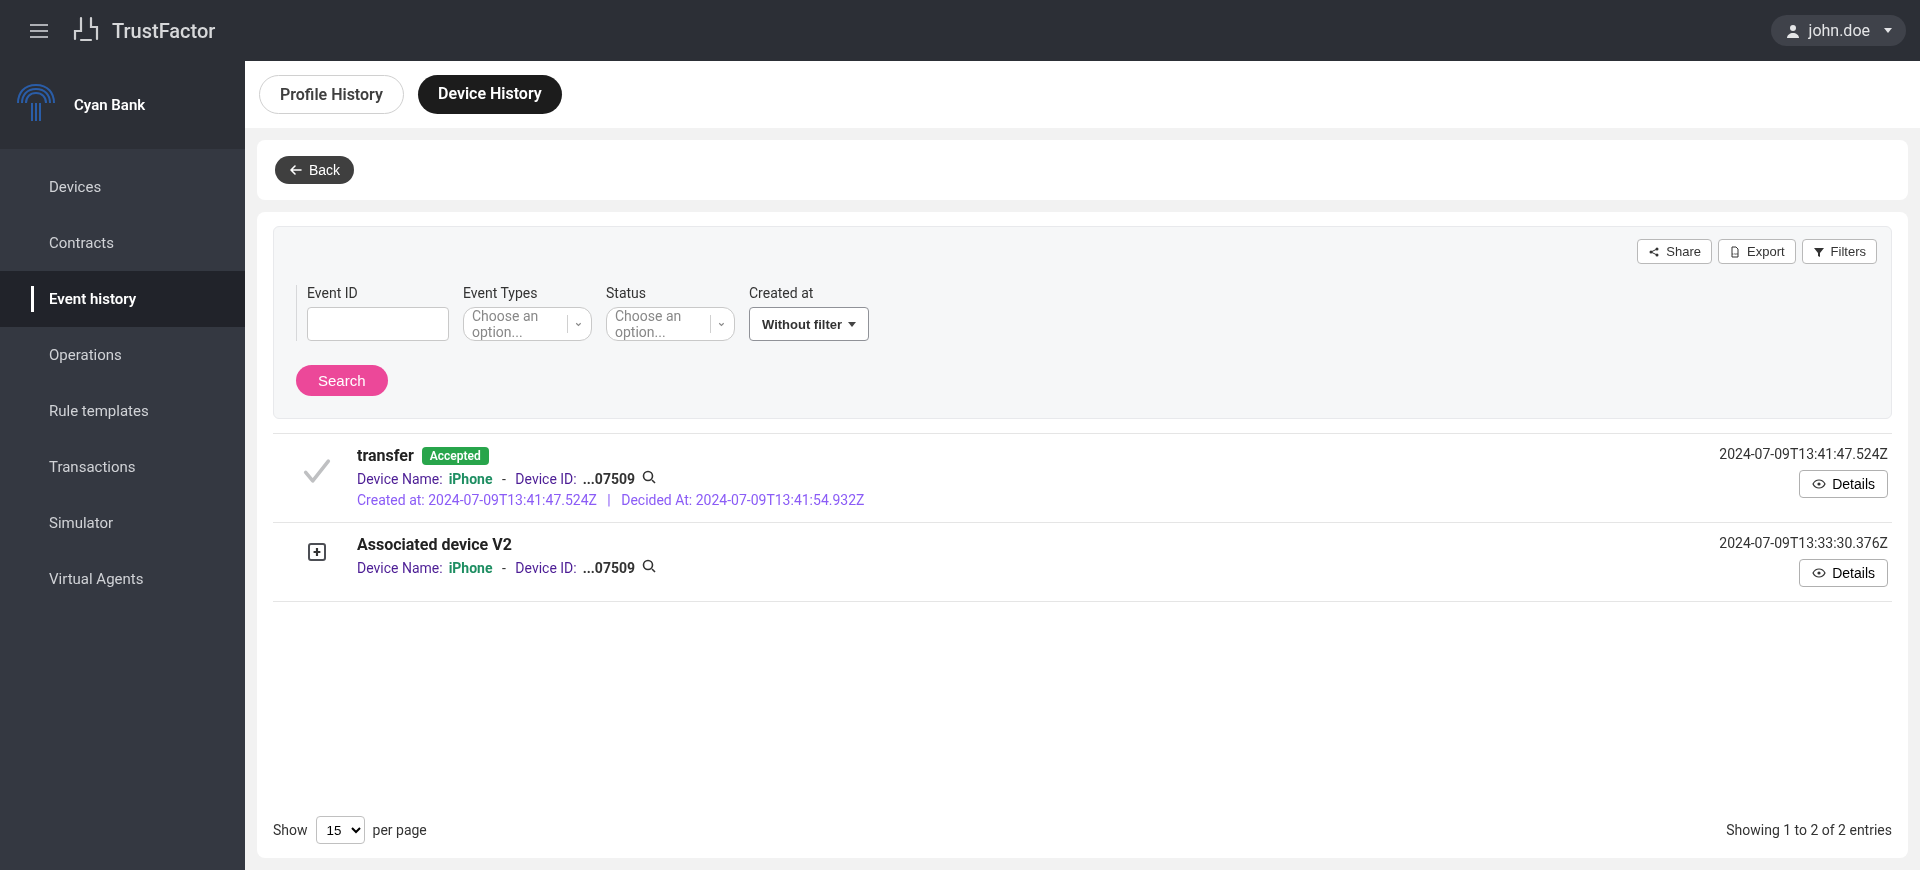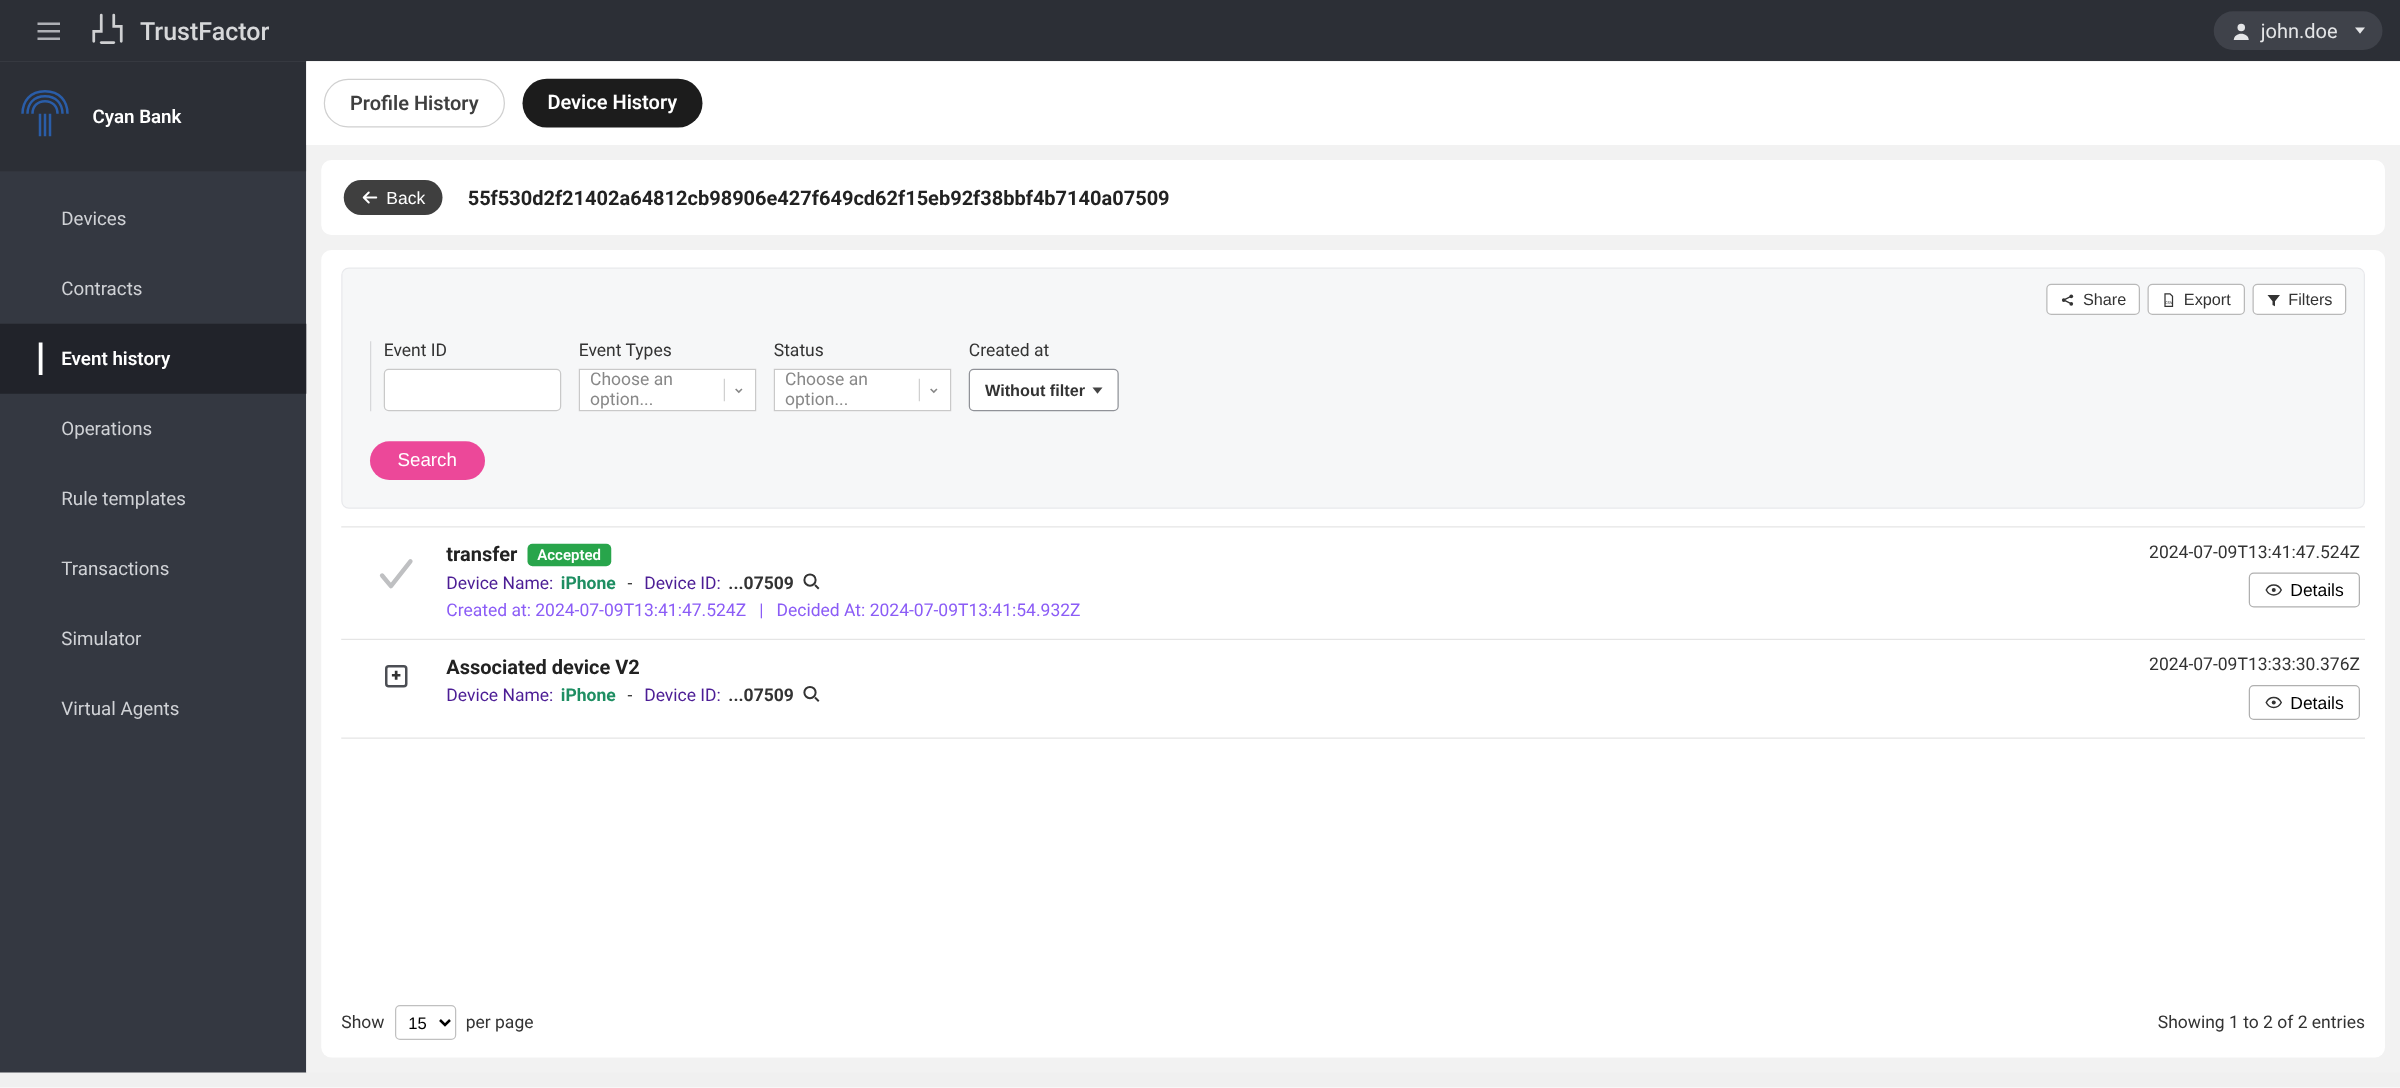--- a/index.html
+++ b/index.html
@@ -1,19 +1,19 @@
 <!DOCTYPE html>
 <html><head>
 <meta charset="utf-8">
 <style>
   * { margin: 0; padding: 0; box-sizing: border-box; }
   body { font-family: -apple-system, BlinkMacSystemFont, "Segoe UI", Roboto, "Helvetica Neue", Arial, sans-serif; background: #f0f0f0; width: 1920px; height: 870px; overflow: hidden; }
   
   
-  .topbar { height: 49px; background: #2c2f36; display: flex; align-items: center; padding: 0 14px 0 24px; justify-content: space-between; }
+  .topbar { height: 61px; background: #2c2f36; display: flex; align-items: center; padding: 0 14px 0 24px; justify-content: space-between; }
   .topbar-left { display: flex; align-items: center; gap: 16px; }
   .hamburger { display: flex; flex-direction: column; gap: 4px; cursor: pointer; padding: 6px; }
   .hamburger span { width: 18px; height: 2px; background: #aeb0b5; }
   .brand { display: flex; align-items: center; gap: 10px; }
   .brand-icon svg { width: 32px; height: 32px; }
   .brand-name { color: #d7d8da; font-size: 20px; font-weight: 500; }
   .user-chip { background: #3f424a; border-radius: 20px; padding: 6px 14px; display: flex; align-items: center; gap: 8px; cursor: pointer; color: #e4e5e7; }
   .user-chip svg.person { width: 16px; height: 16px; fill: #e4e5e7; }
   .user-chip .chev { margin-left: 6px; }
   
@@ -46,21 +46,21 @@
   
   .panel { background: #fff; border-radius: 8px; padding: 14px 16px; flex:1; display:flex; flex-direction:column; }
   
   .filter-block { background: #f6f7f8; border: 1px solid #e8e9ec; border-radius: 6px; padding: 14px 22px 22px; position: relative; }
   .action-btns { position: absolute; top: 12px; right: 14px; display: flex; gap: 6px; }
   .outline-btn { background: #fff; border: 1px solid #b9b9b9; border-radius: 4px; padding: 4px 10px; font-size: 13px; cursor: pointer; display: flex; align-items: center; gap: 6px; color: #333; }
   
   .filter-row { display: flex; gap: 14px; margin-top: 44px; align-items: flex-end; border-left: 1px solid #d7d8da; padding-left: 10px; }
   .filter-field label { display: block; font-size: 14px; color: #333; margin-bottom: 6px; }
   .text-input { width: 142px; height: 34px; border: 1px solid #c9c9c9; border-radius: 4px; padding: 0 8px; background:#fff;}
-  .select-mock { width: 142px; height: 34px; border: 1px solid #c9c9c9; border-radius: 0; padding: 0 8px; display: flex; align-items: center; justify-content: space-between; background:#fff; color:#888; font-size:14px; cursor:pointer;}
+  .select-mock { width: 129px; height: 34px; border: 1px solid #c9c9c9; border-radius: 12px; padding: 0 8px; display: flex; align-items: center; justify-content: space-between; background:#fff; color:#888; font-size:14px; cursor:pointer;}
   .select-mock .sep { border-left:1px solid #d0d0d0; height:18px; margin:0 6px; }
   .date-filter-btn { height: 34px; border: 1px solid #909298; border-radius: 4px; padding: 0 12px; display:flex; align-items:center; gap:6px; background:#fff; font-size:13px; font-weight:600; color:#333; cursor:pointer; }
   .caret { width:0; height:0; border-left:4px solid transparent; border-right:4px solid transparent; border-top:5px solid #444; }
   
   .search-btn { margin-top: 24px; background: #ec4899; color:#fff; border:none; border-radius: 20px; padding: 7px 22px; font-size: 15px; cursor:pointer; }
   
   .event-list { margin-top: 14px; border-top:1px solid #e5e5e5; }
   .event-row { border-bottom:1px solid #e5e5e5; padding: 12px 4px 14px 4px; display:flex; }
   .ev-icon-col { width: 80px; display:flex; align-items:flex-start; justify-content:center; padding-top:8px; }
   .ev-icon-col svg { width:34px; height:34px; }
@@ -174,21 +174,20 @@
     </div>
 
     <div class="content">
       <div class="crumb-bar">
         <button class="back-btn">
           <svg width="14" height="14" viewBox="0 0 14 14">
               <path d="M12 7H3M6 3 2 7l4 4" stroke="#fff" stroke-width="1.6" fill="none" stroke-linecap="round" stroke-linejoin="round"></path>
             </svg>
           <span>Back</span>
         </button>
-        <span class="crumb-id">55f530d2f21402a64812cb98906e427f649cd62f15eb92f38bbf4b7140a07509</span>
       </div>
 
       <div class="panel">
         <div class="filter-block">
           <div class="action-btns">
             <button class="outline-btn">
               <svg width="12" height="12" viewBox="0 0 12 12">
                   <circle cx="3" cy="6" r="1.5" fill="#333"></circle>
                   <circle cx="9" cy="3" r="1.5" fill="#333"></circle>
                   <circle cx="9" cy="9" r="1.5" fill="#333"></circle>

